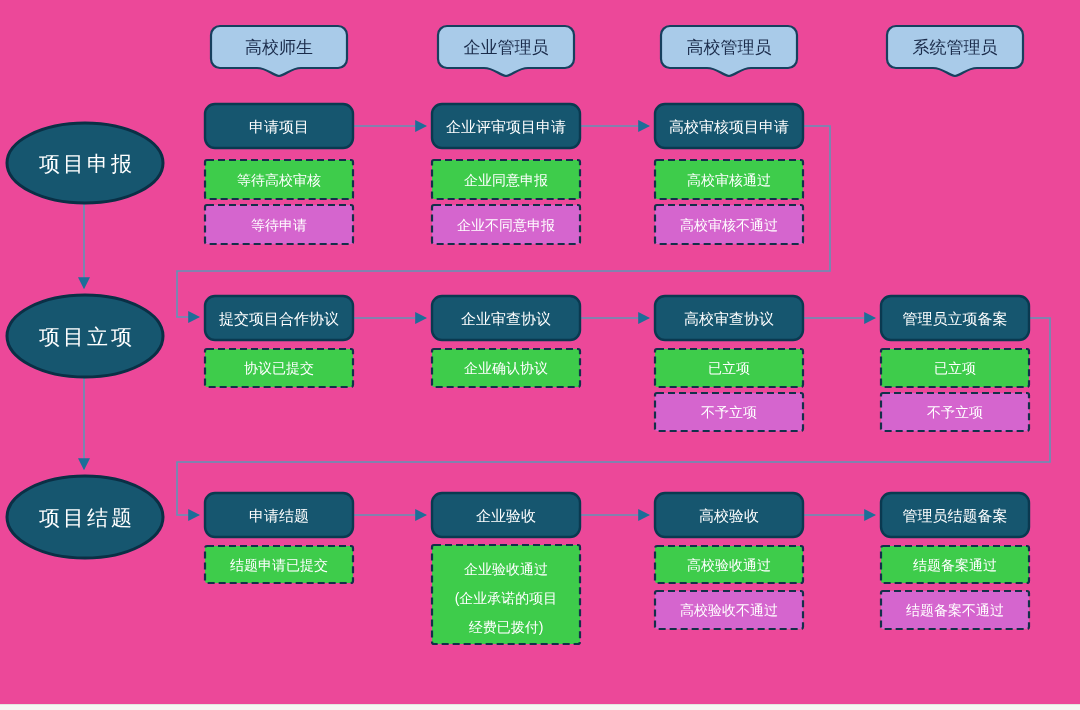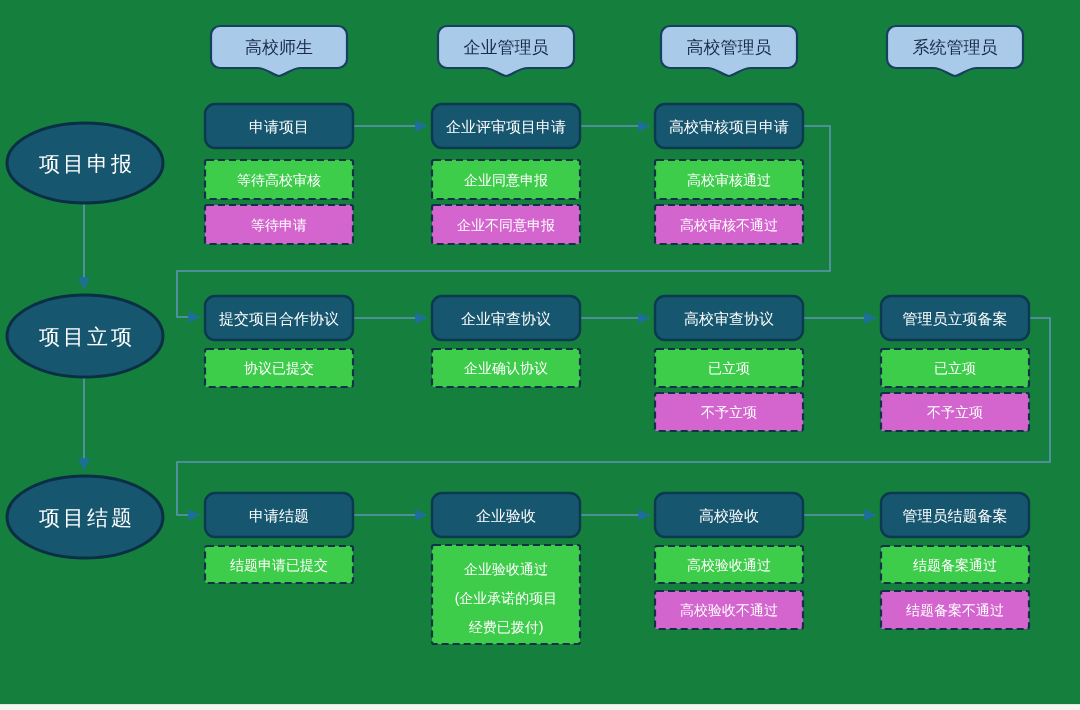--- a/index.html
+++ b/index.html
@@ -4,21 +4,21 @@
 <style>
   html, body {
     margin: 0;
     padding: 0;
     background: #ffffff;
     width: 1080px;
     height: 710px;
     overflow: hidden;
     font-family: "Liberation Sans", "DejaVu Sans", sans-serif;
   }
-  .stage { position: relative; width: 1080px; height: 710px; background: #15803d; }
+  .stage { position: relative; width: 1080px; height: 710px; background: #ec4899; }
   svg { display: block; }
 
   svg text {
     font-family: "Liberation Sans", "DejaVu Sans", sans-serif;
     text-anchor: middle;
     dominant-baseline: central;
     user-select: none;
   }
   .hdr-shape  { fill: #A9CBE9; stroke: #17405E; stroke-width: 2.2; }
   .hdr-label  { fill: #1A2B4A; font-size: 17px; }

